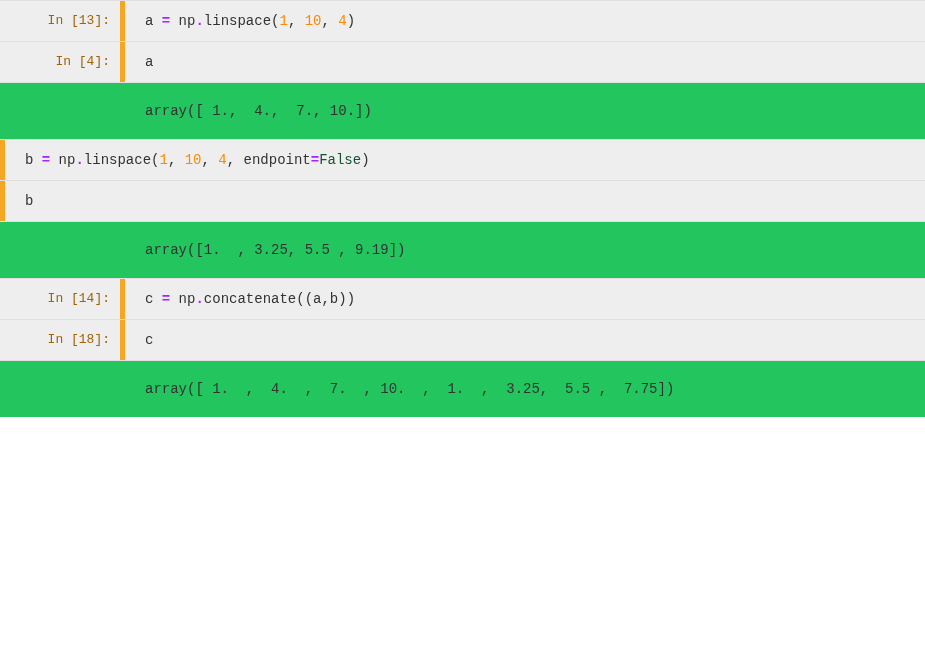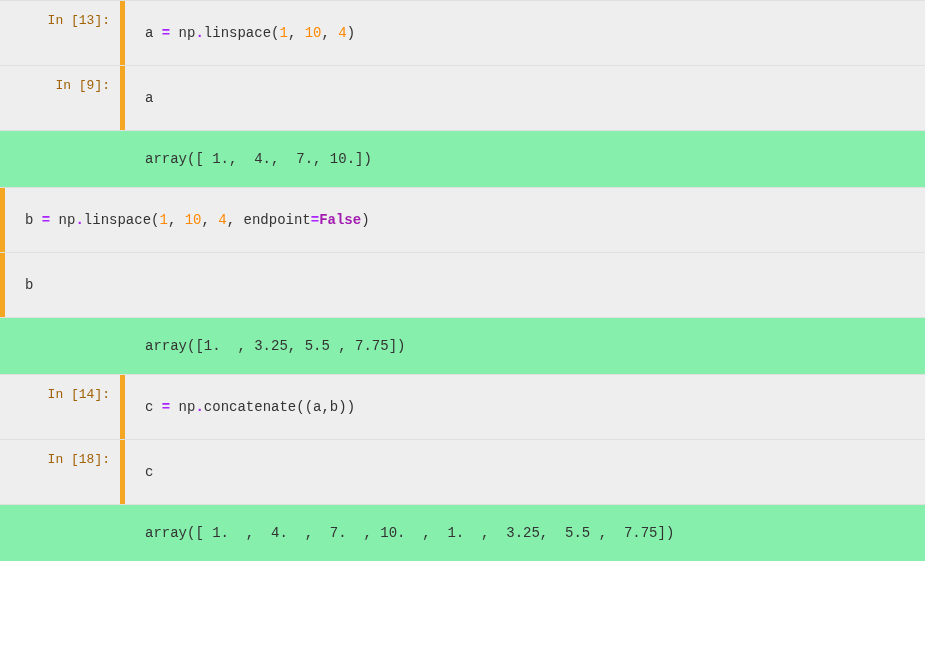--- a/index.html
+++ b/index.html
@@ -14,21 +14,21 @@
       width: 925px;
     }
     .cell {
       display: flex;
       border-top: 1px solid #e0e0e0;
     }
     .input-cell {
       background: #eeeeee;
     }
     .output-cell {
-      background: #86efac;
+      background: #22c55e;
     }
     .prompt {
       width: 120px;
       min-width: 120px;
       text-align: right;
       padding: 12px 10px;
       color: #a16207;
       font-family: 'Consolas', 'Monaco', 'Courier New', monospace;
       font-size: 13px;
     }
@@ -37,31 +37,31 @@
     }
     .marker {
       width: 5px;
       background: #f5a623;
     }
     .output-cell .marker {
       background: transparent;
     }
     .content {
       flex: 1;
-      padding: 24px 20px;
+      padding: 12px 20px;
       font-family: 'Consolas', 'Monaco', 'Courier New', monospace;
       color: #333;
       white-space: pre;
     }
     .output-content {
       padding: 20px 20px;
     }
     .tok-op { color: #AA22FF; font-weight: bold; }
     .tok-num { color: #FF8800; }
-    .tok-kw { color: #a21caf; font-weight: bold; }
+    .tok-kw { color: #14532d; font-weight: normal; }
     .tok-name { color: #333; }
     .watermark {
       position: absolute;
       right: 15px;
       top: 632px;
       color: rgba(0,0,0,0.15);
       font-size: 13px;
       font-family: Arial, sans-serif;
     }
     .container {
@@ -72,41 +72,41 @@
 <body>
 
 <div class="container">
   <div id="cells-root">
       <div class="cell input-cell">
         <div class="prompt">In [13]:</div>
         <div class="marker"></div>
         <div class="content"><span class="tok-name">a </span><span class="tok-op">=</span><span class="tok-name"> np</span><span class="tok-op">.</span><span class="tok-name">linspace(</span><span class="tok-num">1</span><span class="tok-name">, </span><span class="tok-num">10</span><span class="tok-name">, </span><span class="tok-num">4</span><span class="tok-name">)</span></div>
       </div>
       <div class="cell input-cell">
-        <div class="prompt">In [9]:</div>
+        <div class="prompt">In [4]:</div>
         <div class="marker"></div>
         <div class="content"><span class="tok-name">a</span></div>
       </div>
       <div class="cell output-cell">
         <div class="prompt"></div>
         <div class="marker"></div>
         <div class="content output-content">array([ 1.,  4.,  7., 10.])</div>
       </div>
       <div class="cell input-cell">
         <div class="marker"></div>
         <div class="content"><span class="tok-name">b </span><span class="tok-op">=</span><span class="tok-name"> np</span><span class="tok-op">.</span><span class="tok-name">linspace(</span><span class="tok-num">1</span><span class="tok-name">, </span><span class="tok-num">10</span><span class="tok-name">, </span><span class="tok-num">4</span><span class="tok-name">, endpoint</span><span class="tok-op">=</span><span class="tok-kw">False</span><span class="tok-name">)</span></div>
       </div>
       <div class="cell input-cell">
         <div class="marker"></div>
         <div class="content"><span class="tok-name">b</span></div>
       </div>
       <div class="cell output-cell">
         <div class="prompt"></div>
         <div class="marker"></div>
-        <div class="content output-content">array([1.  , 3.25, 5.5 , 7.75])</div>
+        <div class="content output-content">array([1.  , 3.25, 5.5 , 9.19])</div>
       </div>
       <div class="cell input-cell">
         <div class="prompt">In [14]:</div>
         <div class="marker"></div>
         <div class="content"><span class="tok-name">c </span><span class="tok-op">=</span><span class="tok-name"> np</span><span class="tok-op">.</span><span class="tok-name">concatenate((a,b))</span></div>
       </div>
       <div class="cell input-cell">
         <div class="prompt">In [18]:</div>
         <div class="marker"></div>
         <div class="content"><span class="tok-name">c</span></div>

